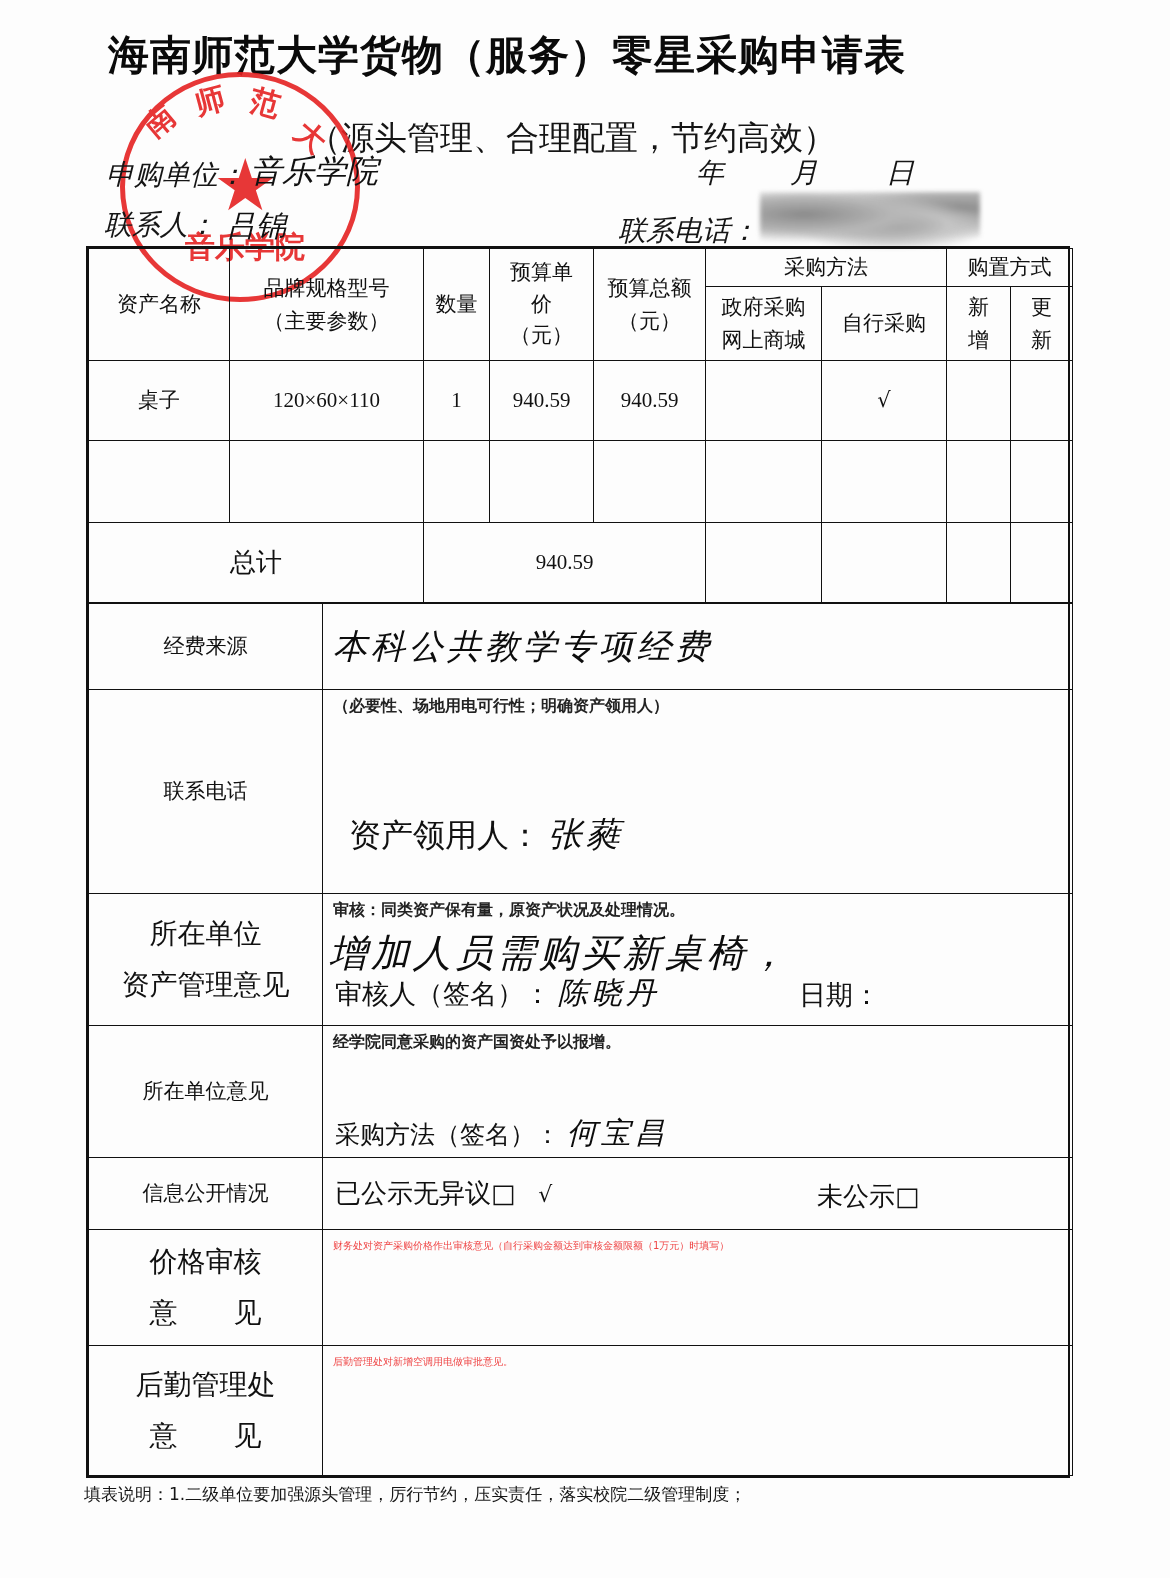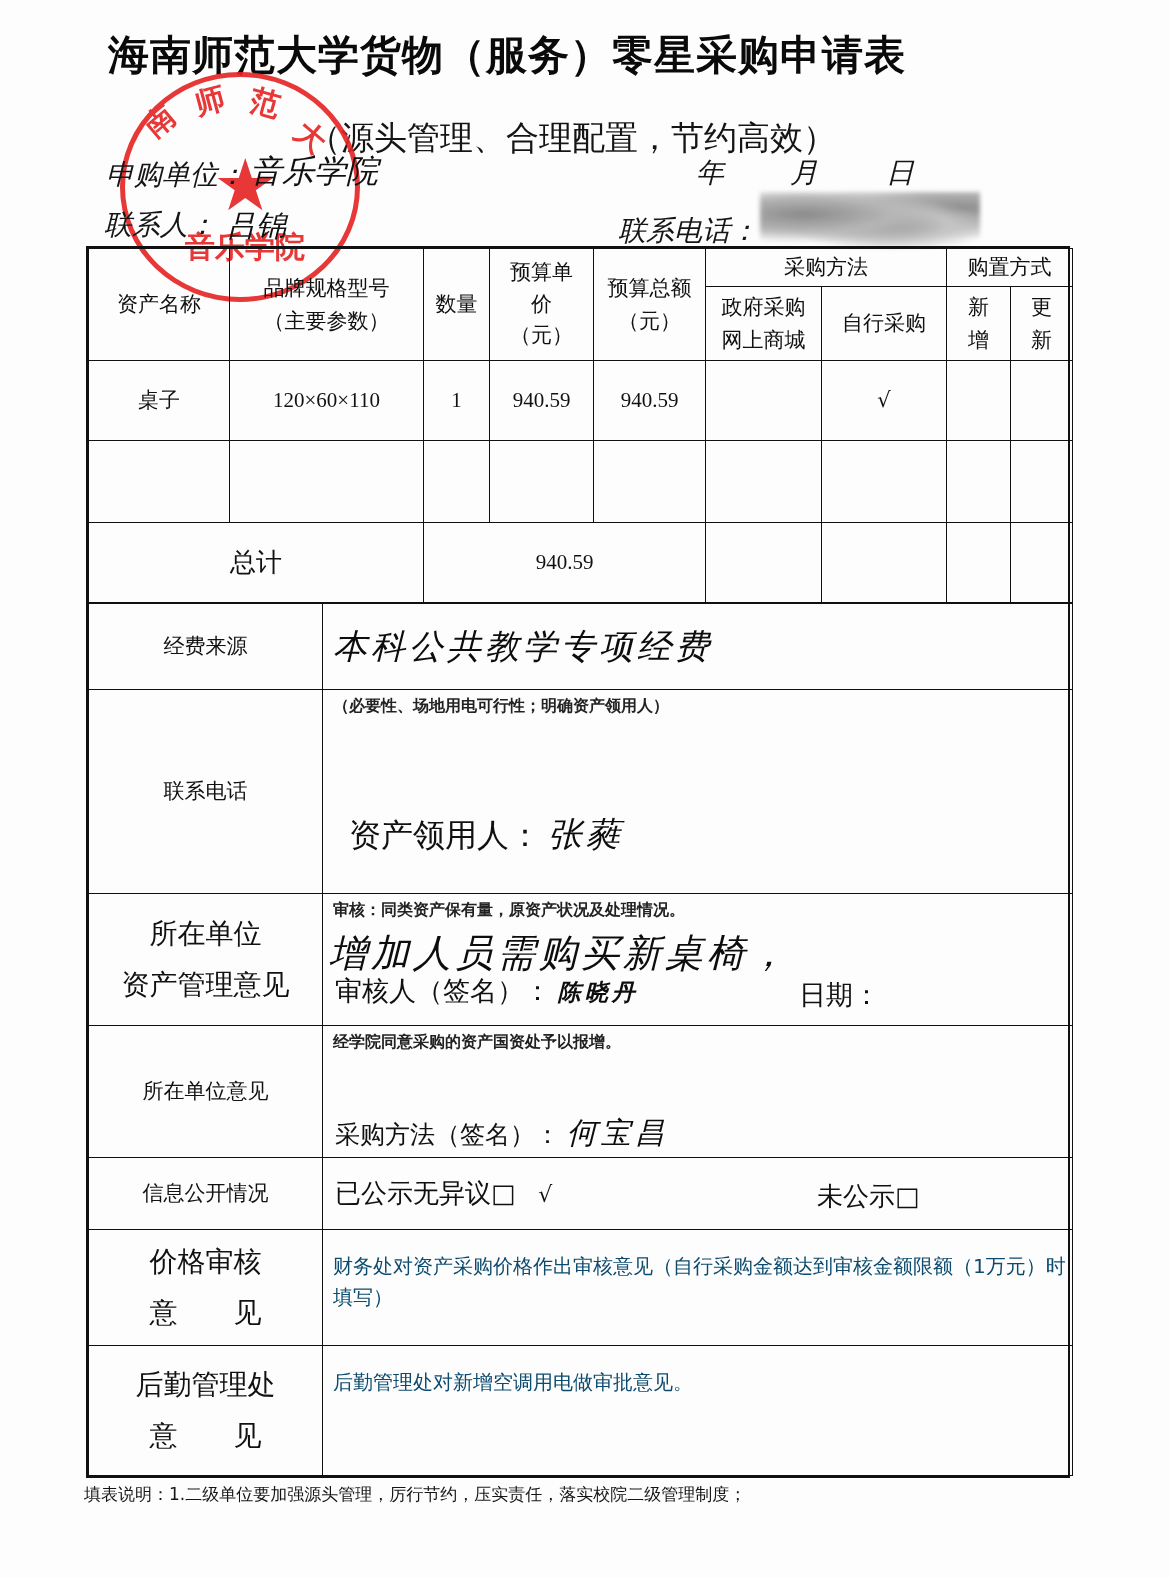--- a/index.html
+++ b/index.html
@@ -19,21 +19,21 @@
     .stamp-text { position: absolute; color: #e52222; font-family: "DejaVu Sans", sans-serif; font-weight: bold; font-size: 30px; }
 
     
     .form { position: absolute; left: 86px; top: 246px; width: 984px; border: 2px solid #111; border-collapse: collapse; }
     table.grid { border-collapse: collapse; width: 984px; table-layout: fixed; font-family: "DejaVu Sans", "Liberation Sans", sans-serif; }
     table.grid td { border: 1.5px solid #111; text-align: center; vertical-align: middle; font-size: 21px; color: #111; line-height: 1.55; }
     .num { font-family: "Liberation Serif", "DejaVu Serif", serif; font-size: 23px; }
     .label-big { font-size: 28px !important; line-height: 1.8 !important; }
     .left { text-align: left !important; vertical-align: top !important; padding-left: 10px; position: relative; }
     .hint { font-size: 16px; color: #222; font-weight: bold; display: block; margin-top: 4px; }
-    .hint-plain { font-size: 20px; color: #0c4a6e; display: block; margin-top: 21px; }
+    .hint-plain { font-size: 10px; color: #ef4444; display: block; margin-top: 8px; }
     .big-text { font-size: 27px; }
     .handwriting { font-family: "DejaVu Serif", serif; font-style: italic; font-size: 34px; color: #0d0d0d; letter-spacing: 4px; }
 
     .notes { position: absolute; left: 84px; top: 1478px; font-family: "DejaVu Sans", "Liberation Sans", sans-serif; font-size: 17px; color: #151515; line-height: 32px; }
     .notes .indent { padding-left: 92px; display: block; }
     .notes .indent2 { padding-left: 112px; display: block; }
   </style>
 </head>
 <body>
 
@@ -175,21 +175,21 @@
         <span>所在单位</span><br>
         <span>资产管理意见</span>
       </td>
       <td class="left">
         <span class="hint">审核：同类资产保有量，原资产状况及处理情况。</span>
         <div style="position:absolute; left:6px; top:30px; white-space:nowrap;">
           <span class="handwriting" style="font-size:38px;">增加人员需购买新桌椅，</span>
         </div>
         <div style="position:absolute; left:12px; top:76px; white-space:nowrap;">
           <span class="big-text" style="font-size:27px;">审核人（签名）：</span>
-          <span class="handwriting" style="font-size:23px;font-weight:bold;">陈晓丹</span>
+          <span class="handwriting" style="font-size:30px;">陈晓丹</span>
         </div>
         <div style="position:absolute; left:476px; top:80px; white-space:nowrap;">
           <span class="big-text" style="font-size:27px;">日期：</span>
         </div>
       </td>
     </tr>
 
     <tr style="height:132px;">
       <td class="big-text">所在单位意见</td>
       <td class="left">

